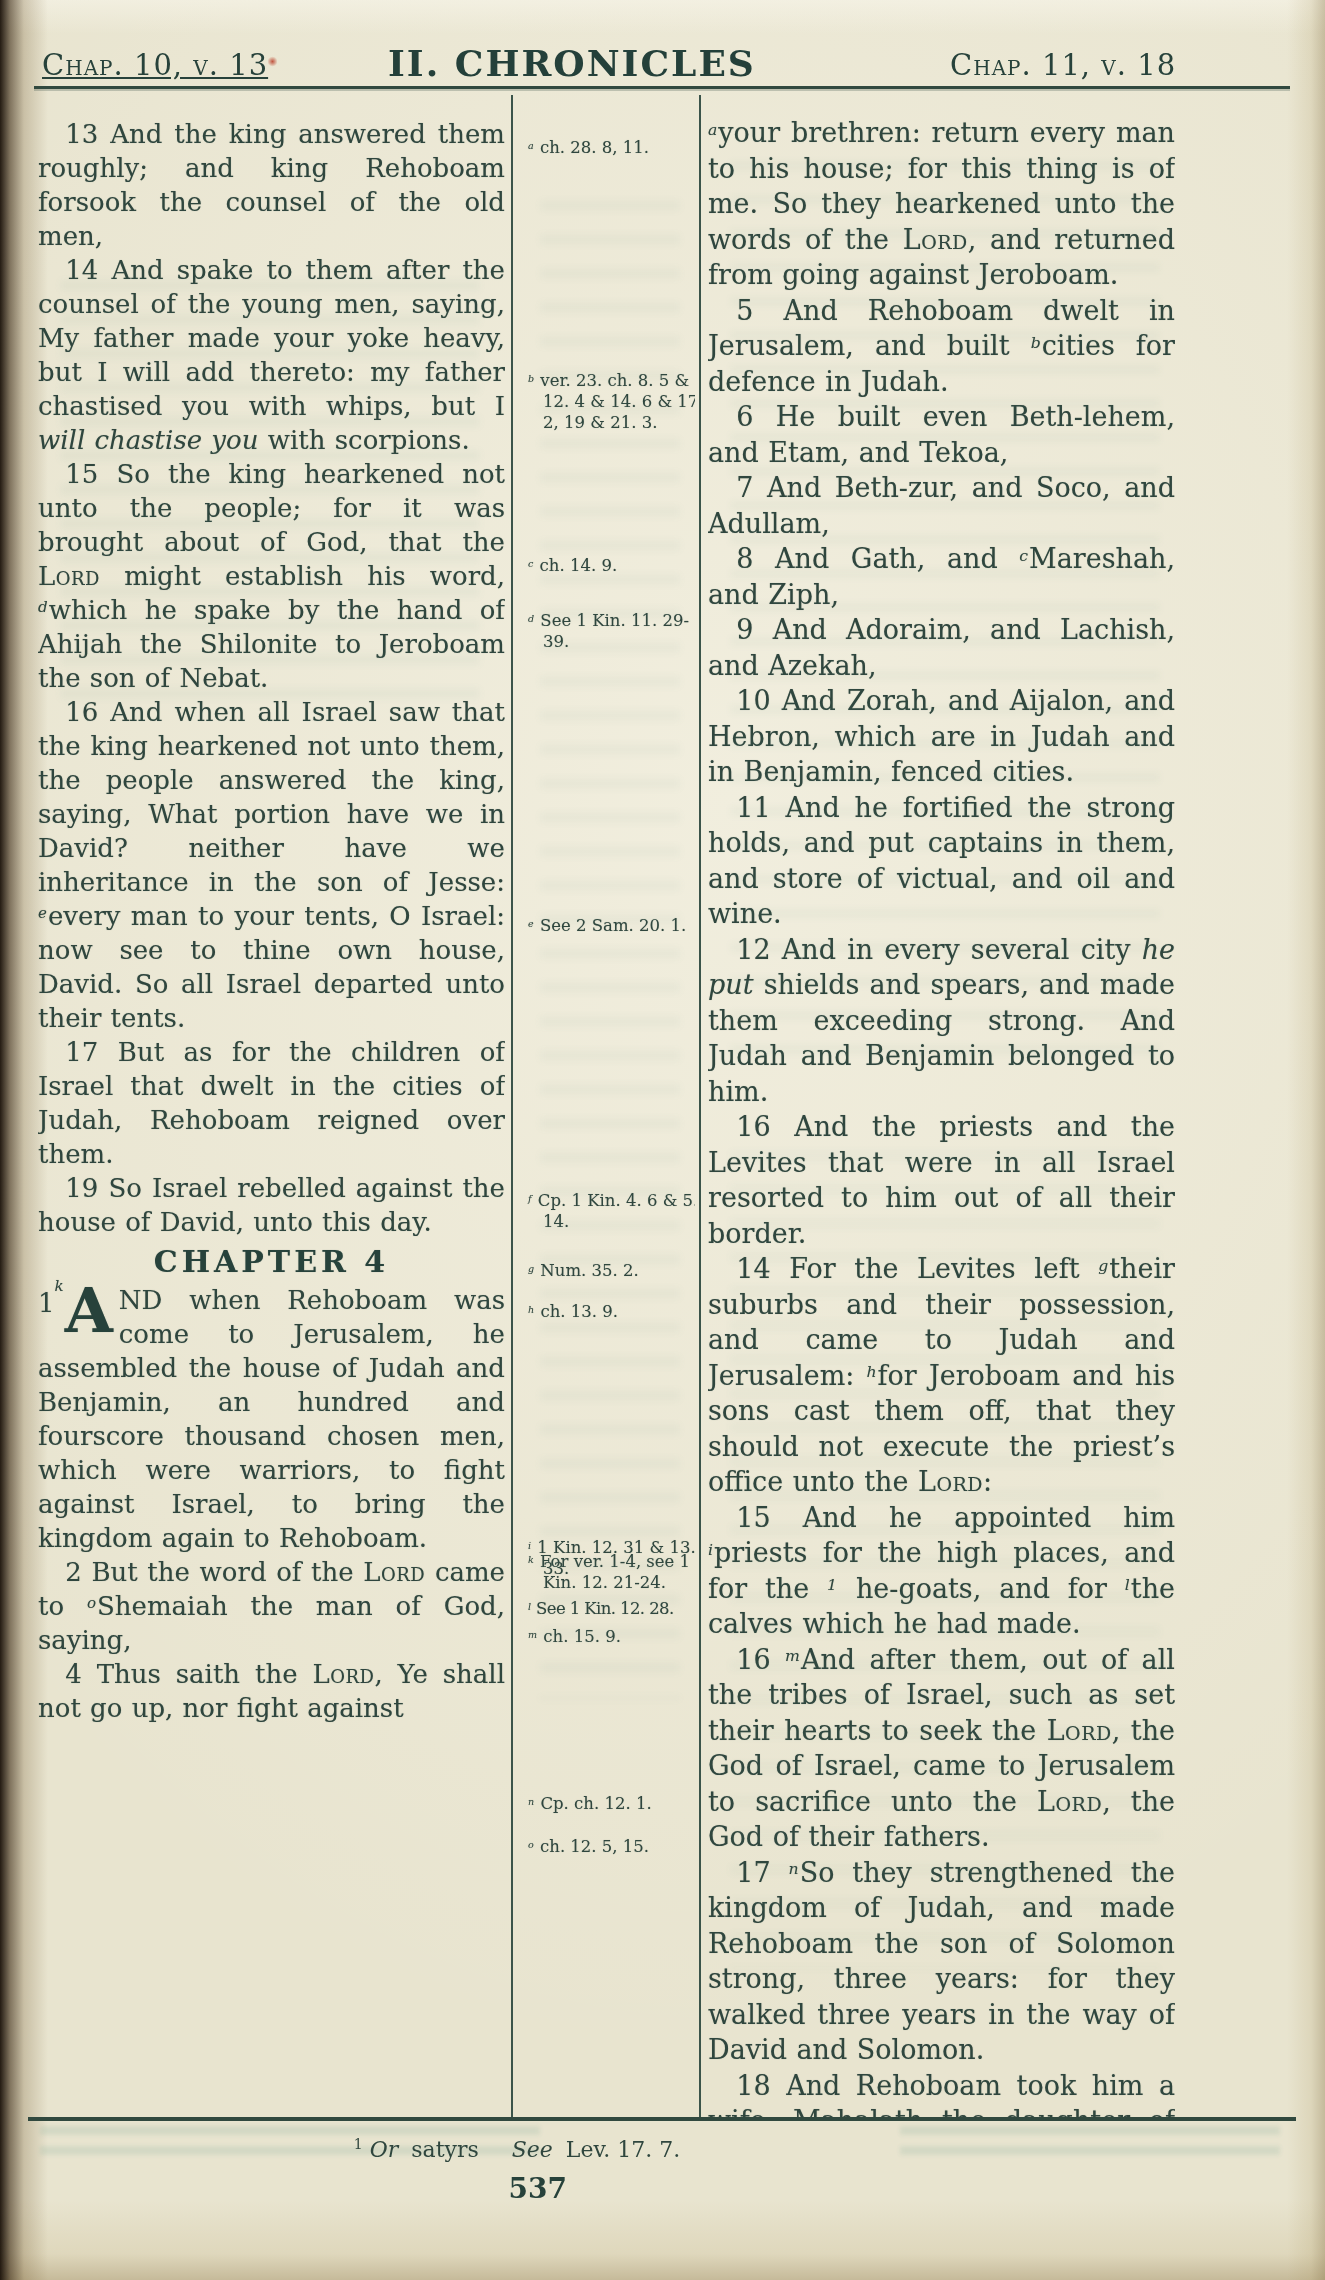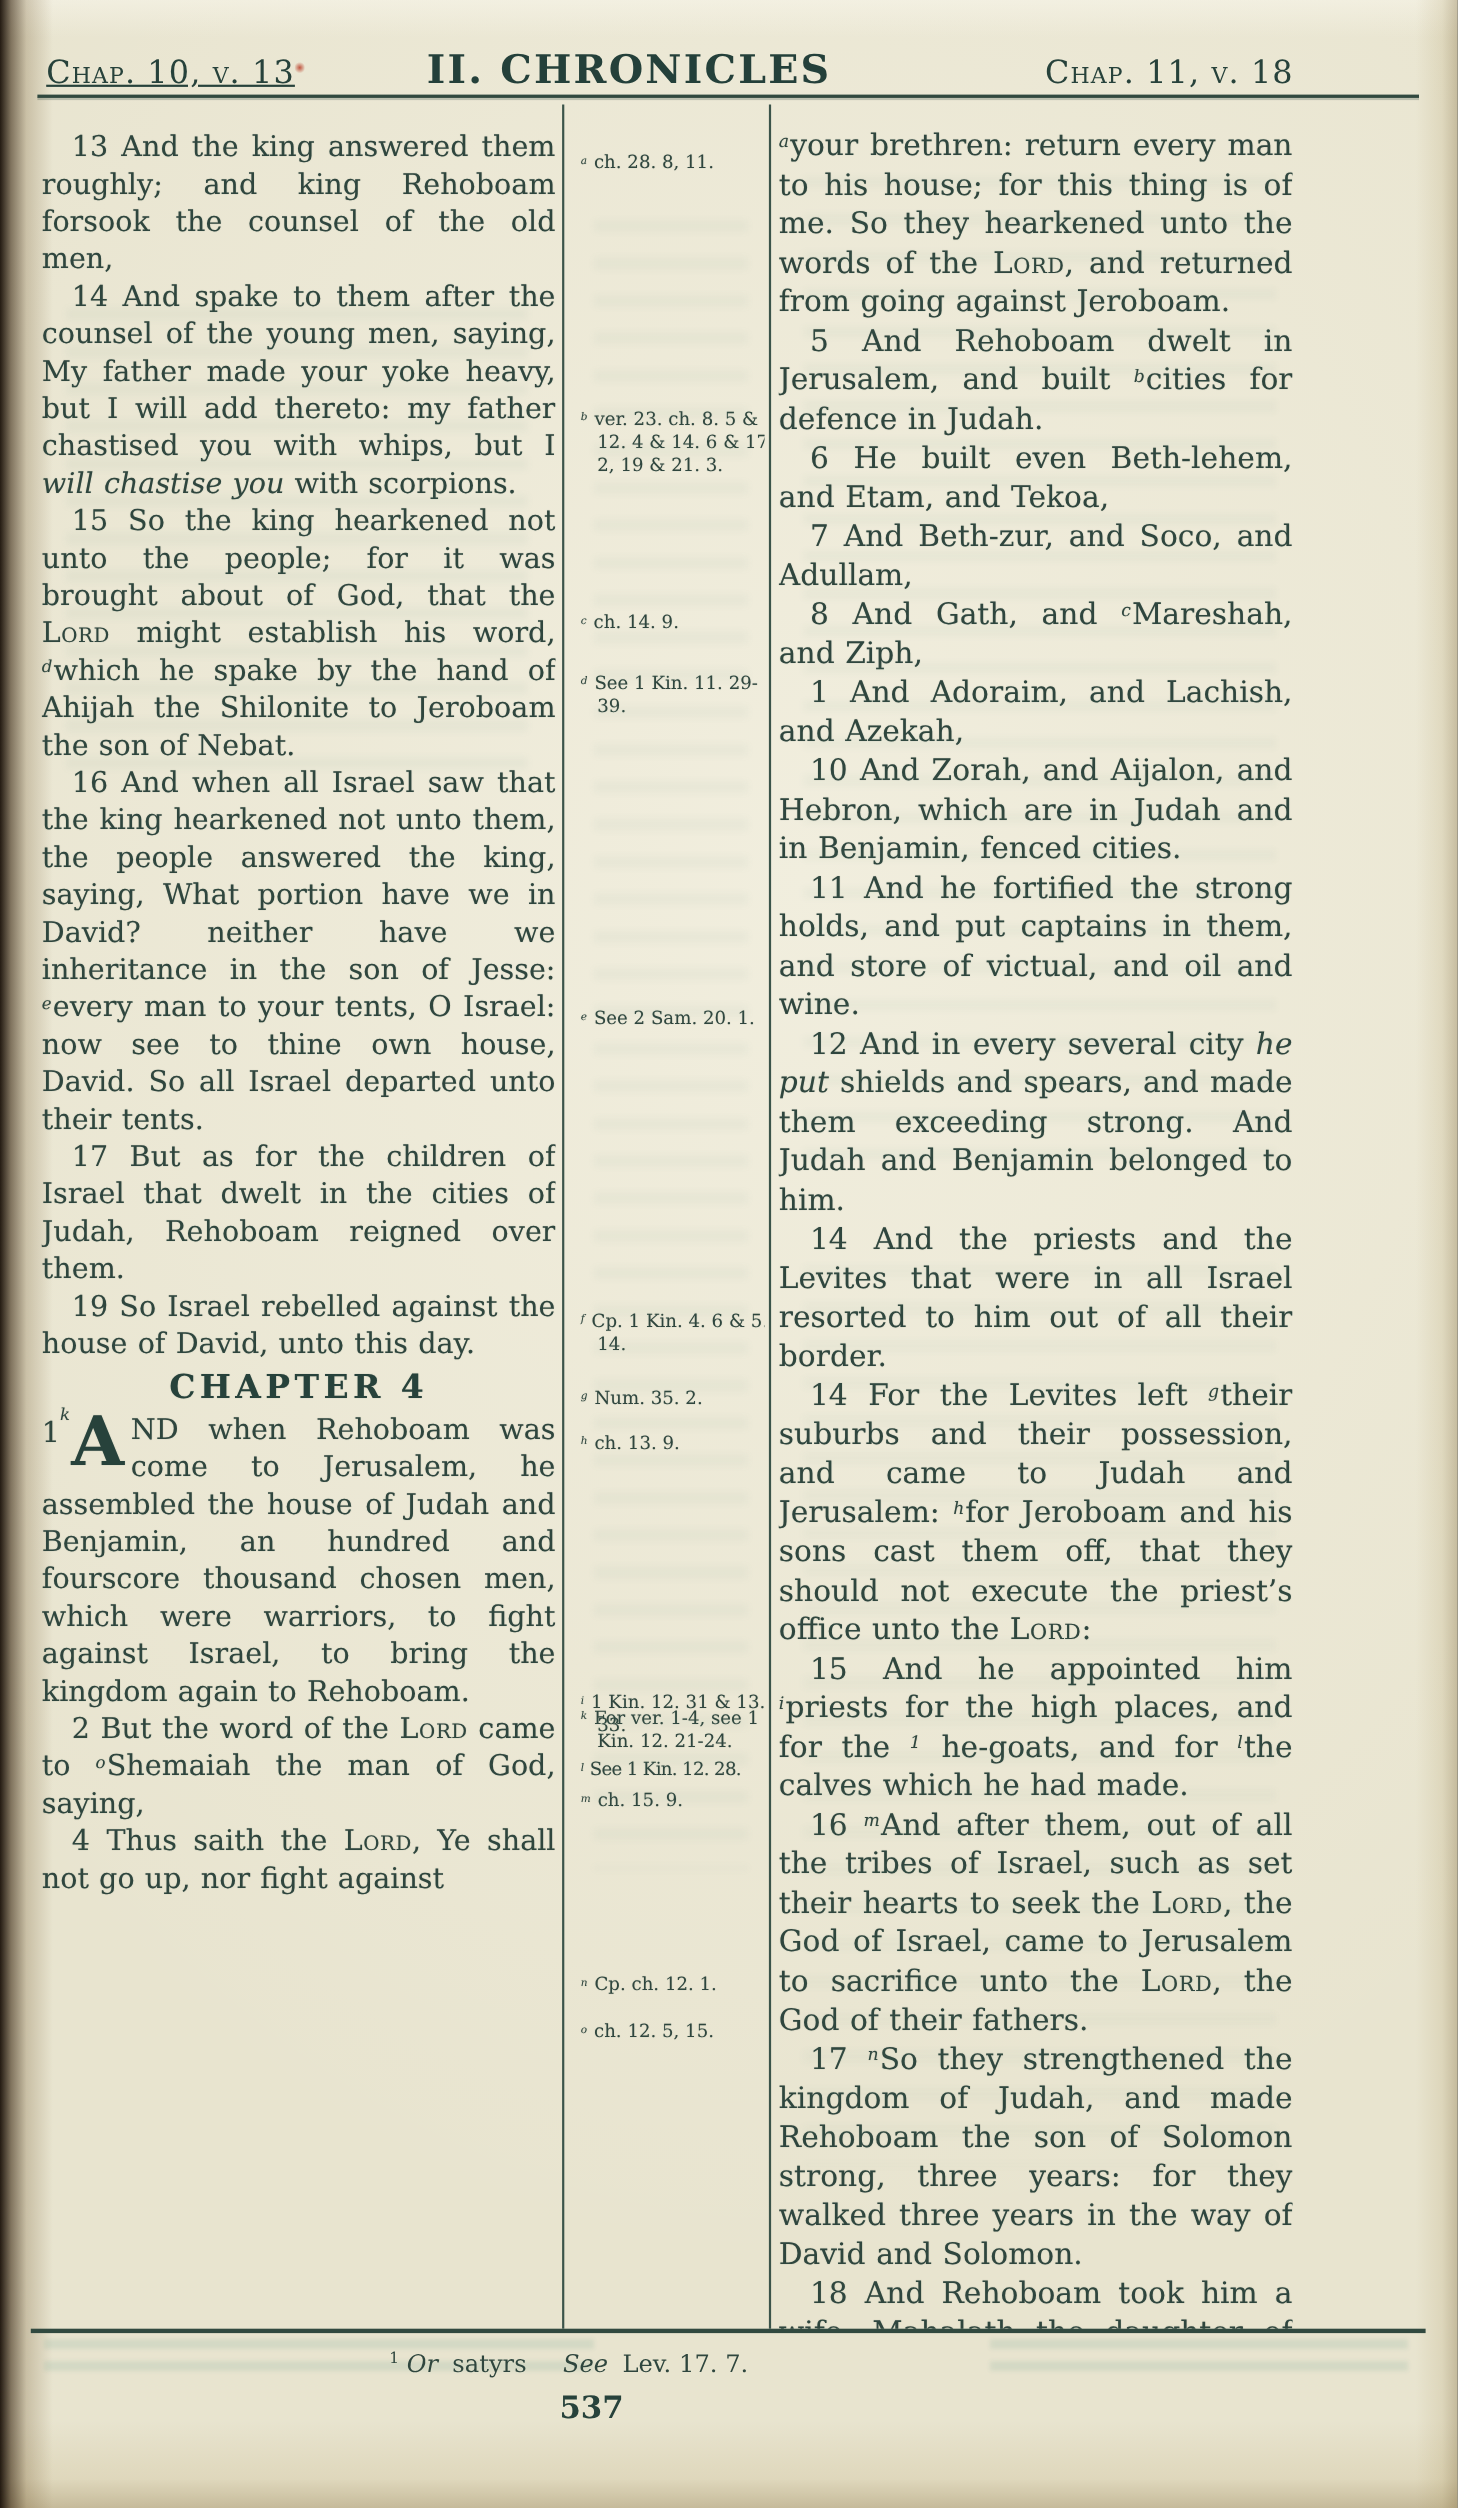--- a/index.html
+++ b/index.html
@@ -115,25 +115,25 @@
       <div class="ref-item ref-n"><sup class="r">n</sup> Cp. ch. 12. 1.</div>
       <div class="ref-item ref-o"><sup class="r">o</sup> ch. 12. 5, 15.</div>
     </section>
   <div class="vrule vrule-2"></div>
   <section class="col col-right">
       <p class="verse noindent"><sup class="r">a</sup>your brethren: return every man to his house; for this thing is of me. So they hearkened unto the words of the <span class="sc">Lord</span>, and returned from going against Jeroboam.</p>
       <p class="verse">5 And Rehoboam dwelt in Jerusalem, and built <sup class="r">b</sup>cities for defence in Judah.</p>
       <p class="verse">6 He built even Beth-lehem, and Etam, and Tekoa,</p>
       <p class="verse">7 And Beth-zur, and Soco, and Adullam,</p>
       <p class="verse">8 And Gath, and <sup class="r">c</sup>Mareshah, and Ziph,</p>
-      <p class="verse">1 And Adoraim, and Lachish, and Azekah,</p>
+      <p class="verse">9 And Adoraim, and Lachish, and Azekah,</p>
       <p class="verse">10 And Zorah, and Aijalon, and Hebron, which are in Judah and in Benjamin, fenced cities.</p>
       <p class="verse">11 And he fortified the strong holds, and put captains in them, and store of victual, and oil and wine.</p>
       <p class="verse">12 And in every several city <span class="it">he put</span> shields and spears, and made them exceeding strong. And Judah and Benjamin belonged to him.</p>
-      <p class="verse">14 And the priests and the Levites that were in all Israel resorted to him out of all their border.</p>
+      <p class="verse">16 And the priests and the Levites that were in all Israel resorted to him out of all their border.</p>
       <p class="verse">14 For the Levites left <sup class="r">g</sup>their suburbs and their possession, and came to Judah and Jerusalem: <sup class="r">h</sup>for Jeroboam and his sons cast them off, that they should not execute the priest’s office unto the <span class="sc">Lord</span>:</p>
       <p class="verse">15 And he appointed him <sup class="r">i</sup>priests for the high places, and for the <sup class="r">1</sup> he-goats, and for <sup class="r">l</sup>the calves which he had made.</p>
       <p class="verse">16 <sup class="r">m</sup>And after them, out of all the tribes of Israel, such as set their hearts to seek the <span class="sc">Lord</span>, the God of Israel, came to Jerusalem to sacrifice unto the <span class="sc">Lord</span>, the God of their fathers.</p>
       <p class="verse">17 <sup class="r">n</sup>So they strengthened the kingdom of Judah, and made Rehoboam the son of Solomon strong, three years: for they walked three years in the way of David and Solomon.</p>
       <p class="verse">18 And Rehoboam took him a wife, Mahalath the daughter of Jerimoth the son of David,</p>
     </section>
 
   <div class="ghost ghost-1"></div>
   <div class="ghost ghost-2"></div>
   <div class="ghost ghost-3"></div>

